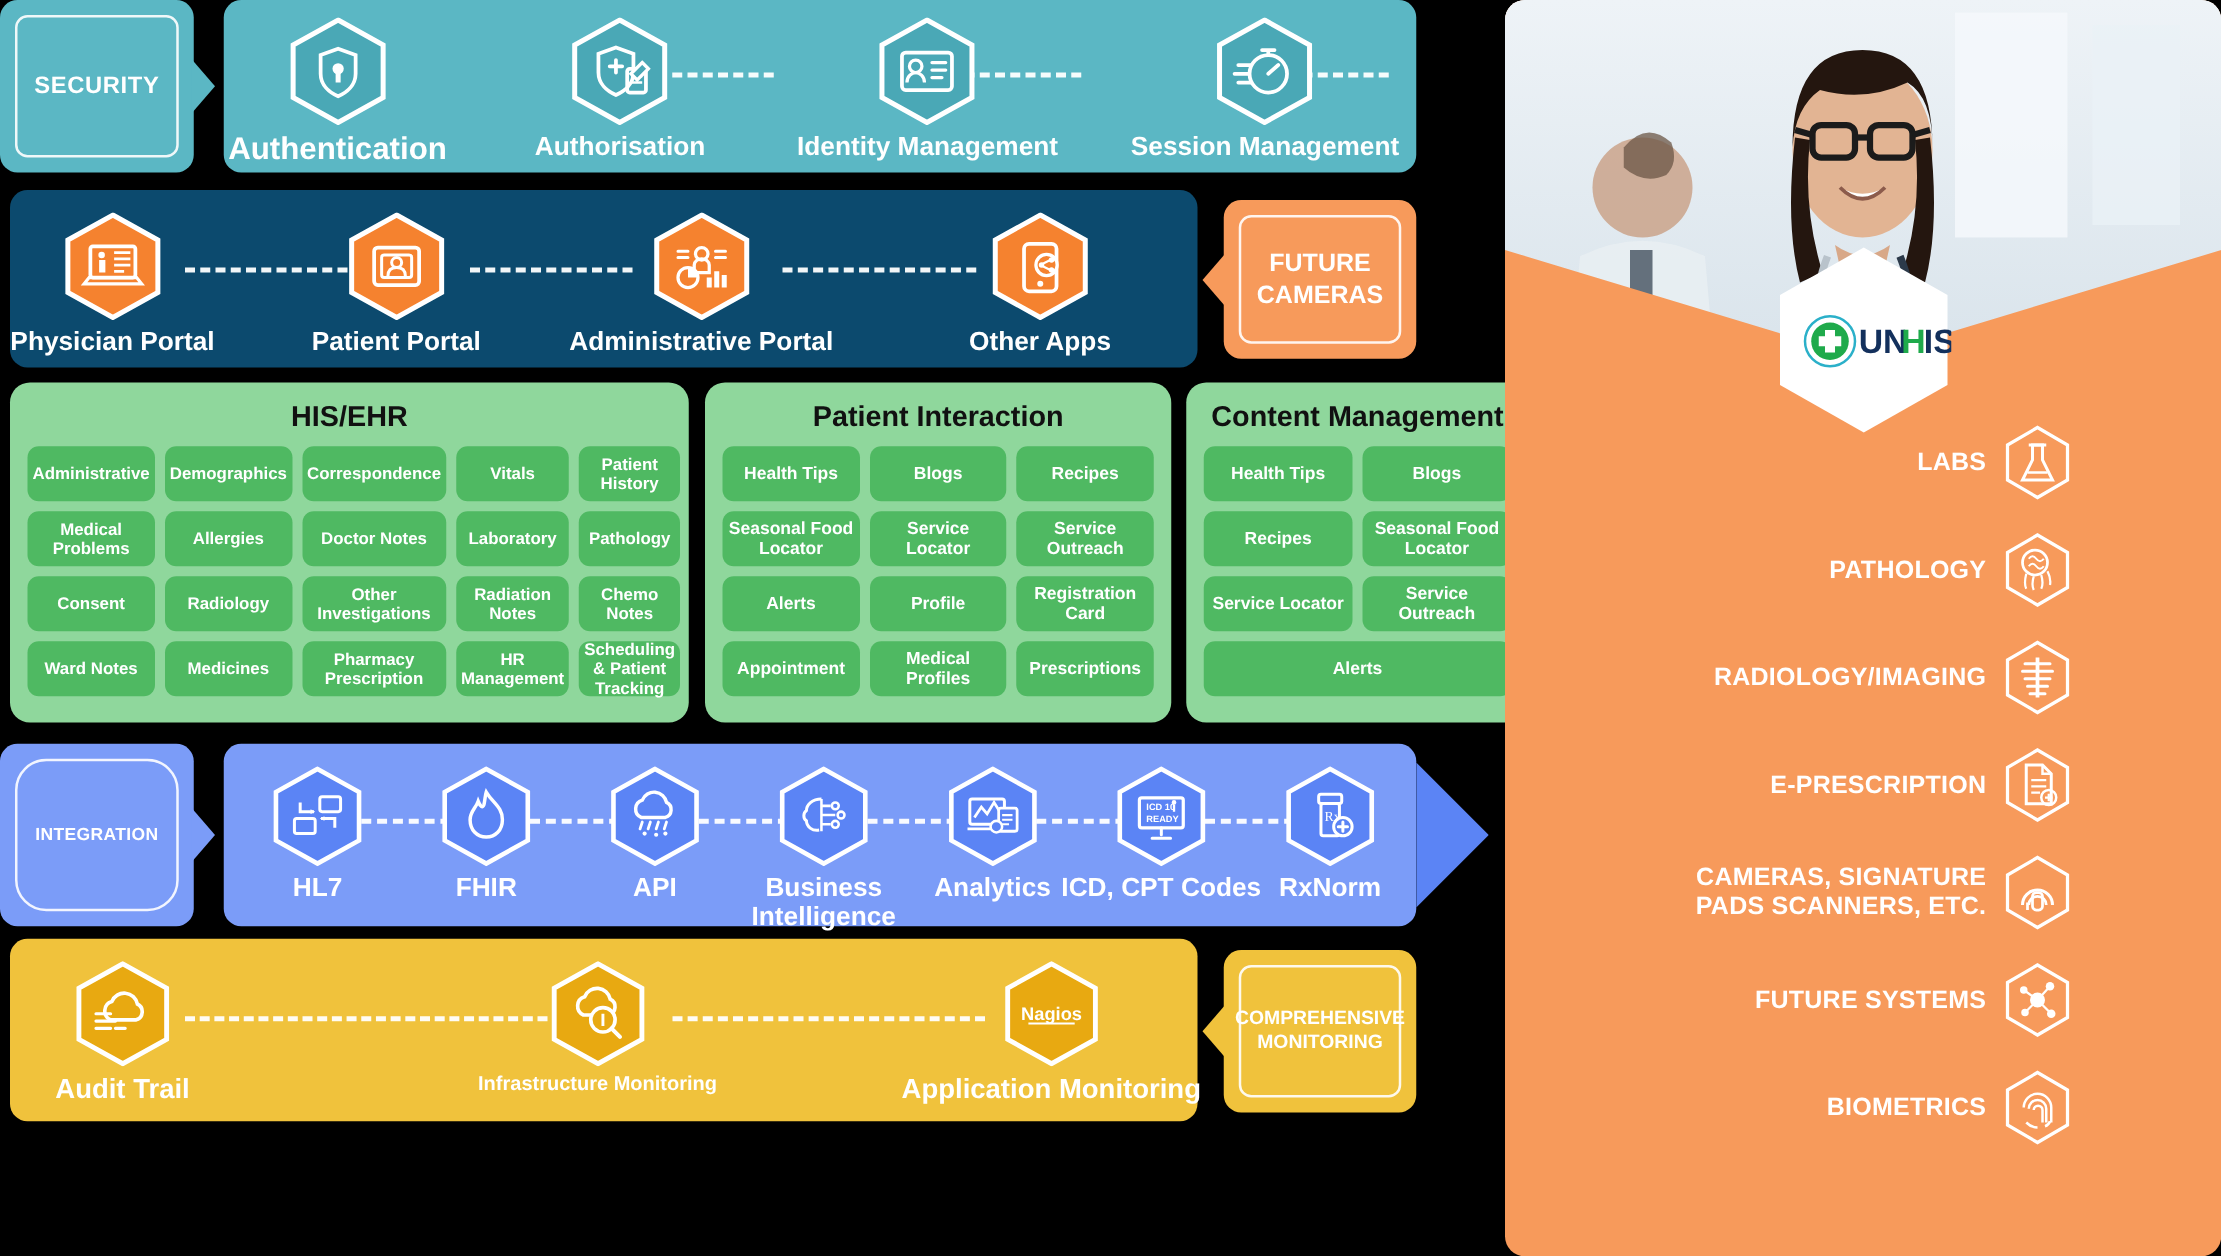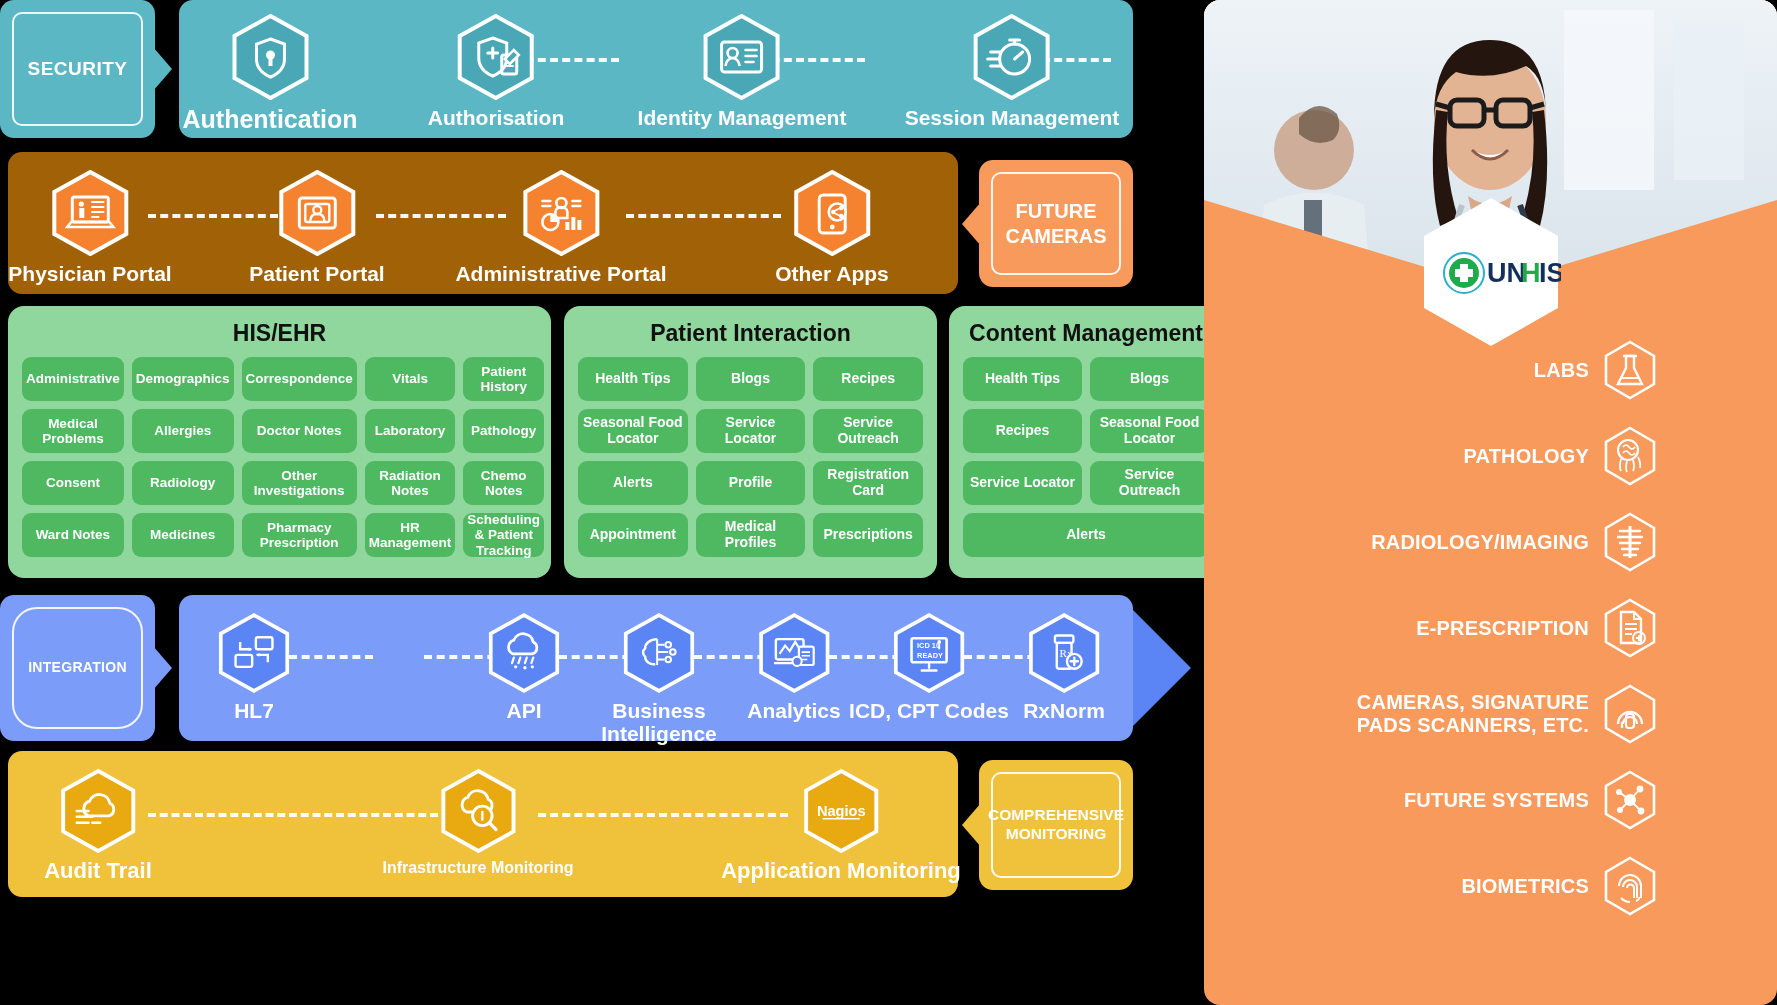--- a/index.html
+++ b/index.html
@@ -106,21 +106,21 @@
             <path d="M42 30 v-4 M37 26 h10" stroke="#fff" stroke-width="3" stroke-linecap="round"></path>
             <path d="M42 45 l8 -7" stroke="#fff" stroke-width="3" stroke-linecap="round"></path>
             <path d="M18 38 h10 M15 45 h11 M18 52 h10" stroke="#fff" stroke-width="3" stroke-linecap="round"></path>
           </svg>
         </div>
         <div class="cap" style="font-size:21px;">Session Management</div>
       </div>
     </div>
   </div>
 
-  <div class="band" style="left:8px;top:152px;width:950px;height:142px;background:#a16207;">
+  <div class="band" style="left:8px;top:152px;width:950px;height:142px;background:#0c4a6e;">
     <div class="noderow">
       <div class="dash" style="left:140px;top:62px;width:130px;"></div>
       <div class="dash" style="left:368px;top:62px;width:130px;"></div>
       <div class="dash" style="left:618px;top:62px;width:155px;"></div>
 
       <div class="node" style="left:82px;top:18px;">
         <div class="hex">
           <svg class="hexsvg" width="78" height="86" viewBox="0 0 78 86">
             <polygon points="39,2 75,22 75,64 39,84 3,64 3,22" fill="#F5822F" stroke="#fff" stroke-width="4"></polygon>
             <rect x="21" y="27" width="36" height="25" rx="2" fill="none" stroke="#fff" stroke-width="3"></rect>
@@ -267,20 +267,29 @@
             <rect x="41" y="26" width="18" height="13" rx="2" fill="none" stroke="#fff" stroke-width="2.6"></rect>
             <rect x="19" y="45" width="18" height="13" rx="2" fill="none" stroke="#fff" stroke-width="2.6"></rect>
             <path d="M24 31 v8 h12" fill="none" stroke="#fff" stroke-width="2.6"></path>
             <path d="M54 53 v-8 H42" fill="none" stroke="#fff" stroke-width="2.6"></path>
             <path d="M33 37 l4 2 -4 2z M45 47 l-4 -2 4 -2z" fill="#fff"></path>
           </svg>
         </div>
         <div class="cap" style="font-size:21px;">HL7</div>
       </div>
 
+      <div class="node" style="left:210px;top:18px;">
+        <div class="hex">
+          <svg class="hexsvg" width="72" height="80" viewBox="0 0 78 86">
+            <polygon points="39,2 75,22 75,64 39,84 3,64 3,22" fill="#5B84F5" stroke="#fff" stroke-width="4"></polygon>
+            <path d="M39 22 c6 10 14 13 14 24 c0 9-6 15-14 15 s-14-6-14-15 c0-7 5-10 7-16 c2 5 4 6 5 3 c1-4 1-8 2-11z" fill="none" stroke="#fff" stroke-width="3"></path>
+          </svg>
+        </div>
+        <div class="cap" style="font-size:21px;">FHIR</div>
+      </div>
 
       <div class="node" style="left:345px;top:18px;">
         <div class="hex">
           <svg class="hexsvg" width="72" height="80" viewBox="0 0 78 86">
             <polygon points="39,2 75,22 75,64 39,84 3,64 3,22" fill="#5B84F5" stroke="#fff" stroke-width="4"></polygon>
             <path d="M27 44 a8 8 0 0 1 1-15 a11 11 0 0 1 21 2 a7 7 0 0 1 -1 13z" fill="none" stroke="#fff" stroke-width="3"></path>
             <path d="M28 48 l-2 6 M35 48 l-2 6 M42 48 l-2 6 M49 48 l-2 6" stroke="#fff" stroke-width="2.4" stroke-linecap="round"></path>
             <circle cx="30" cy="58" r="1.8" fill="#fff"></circle>
               <circle cx="40" cy="59" r="1.8" fill="#fff"></circle>
               <circle cx="48" cy="58" r="1.8" fill="#fff"></circle>

